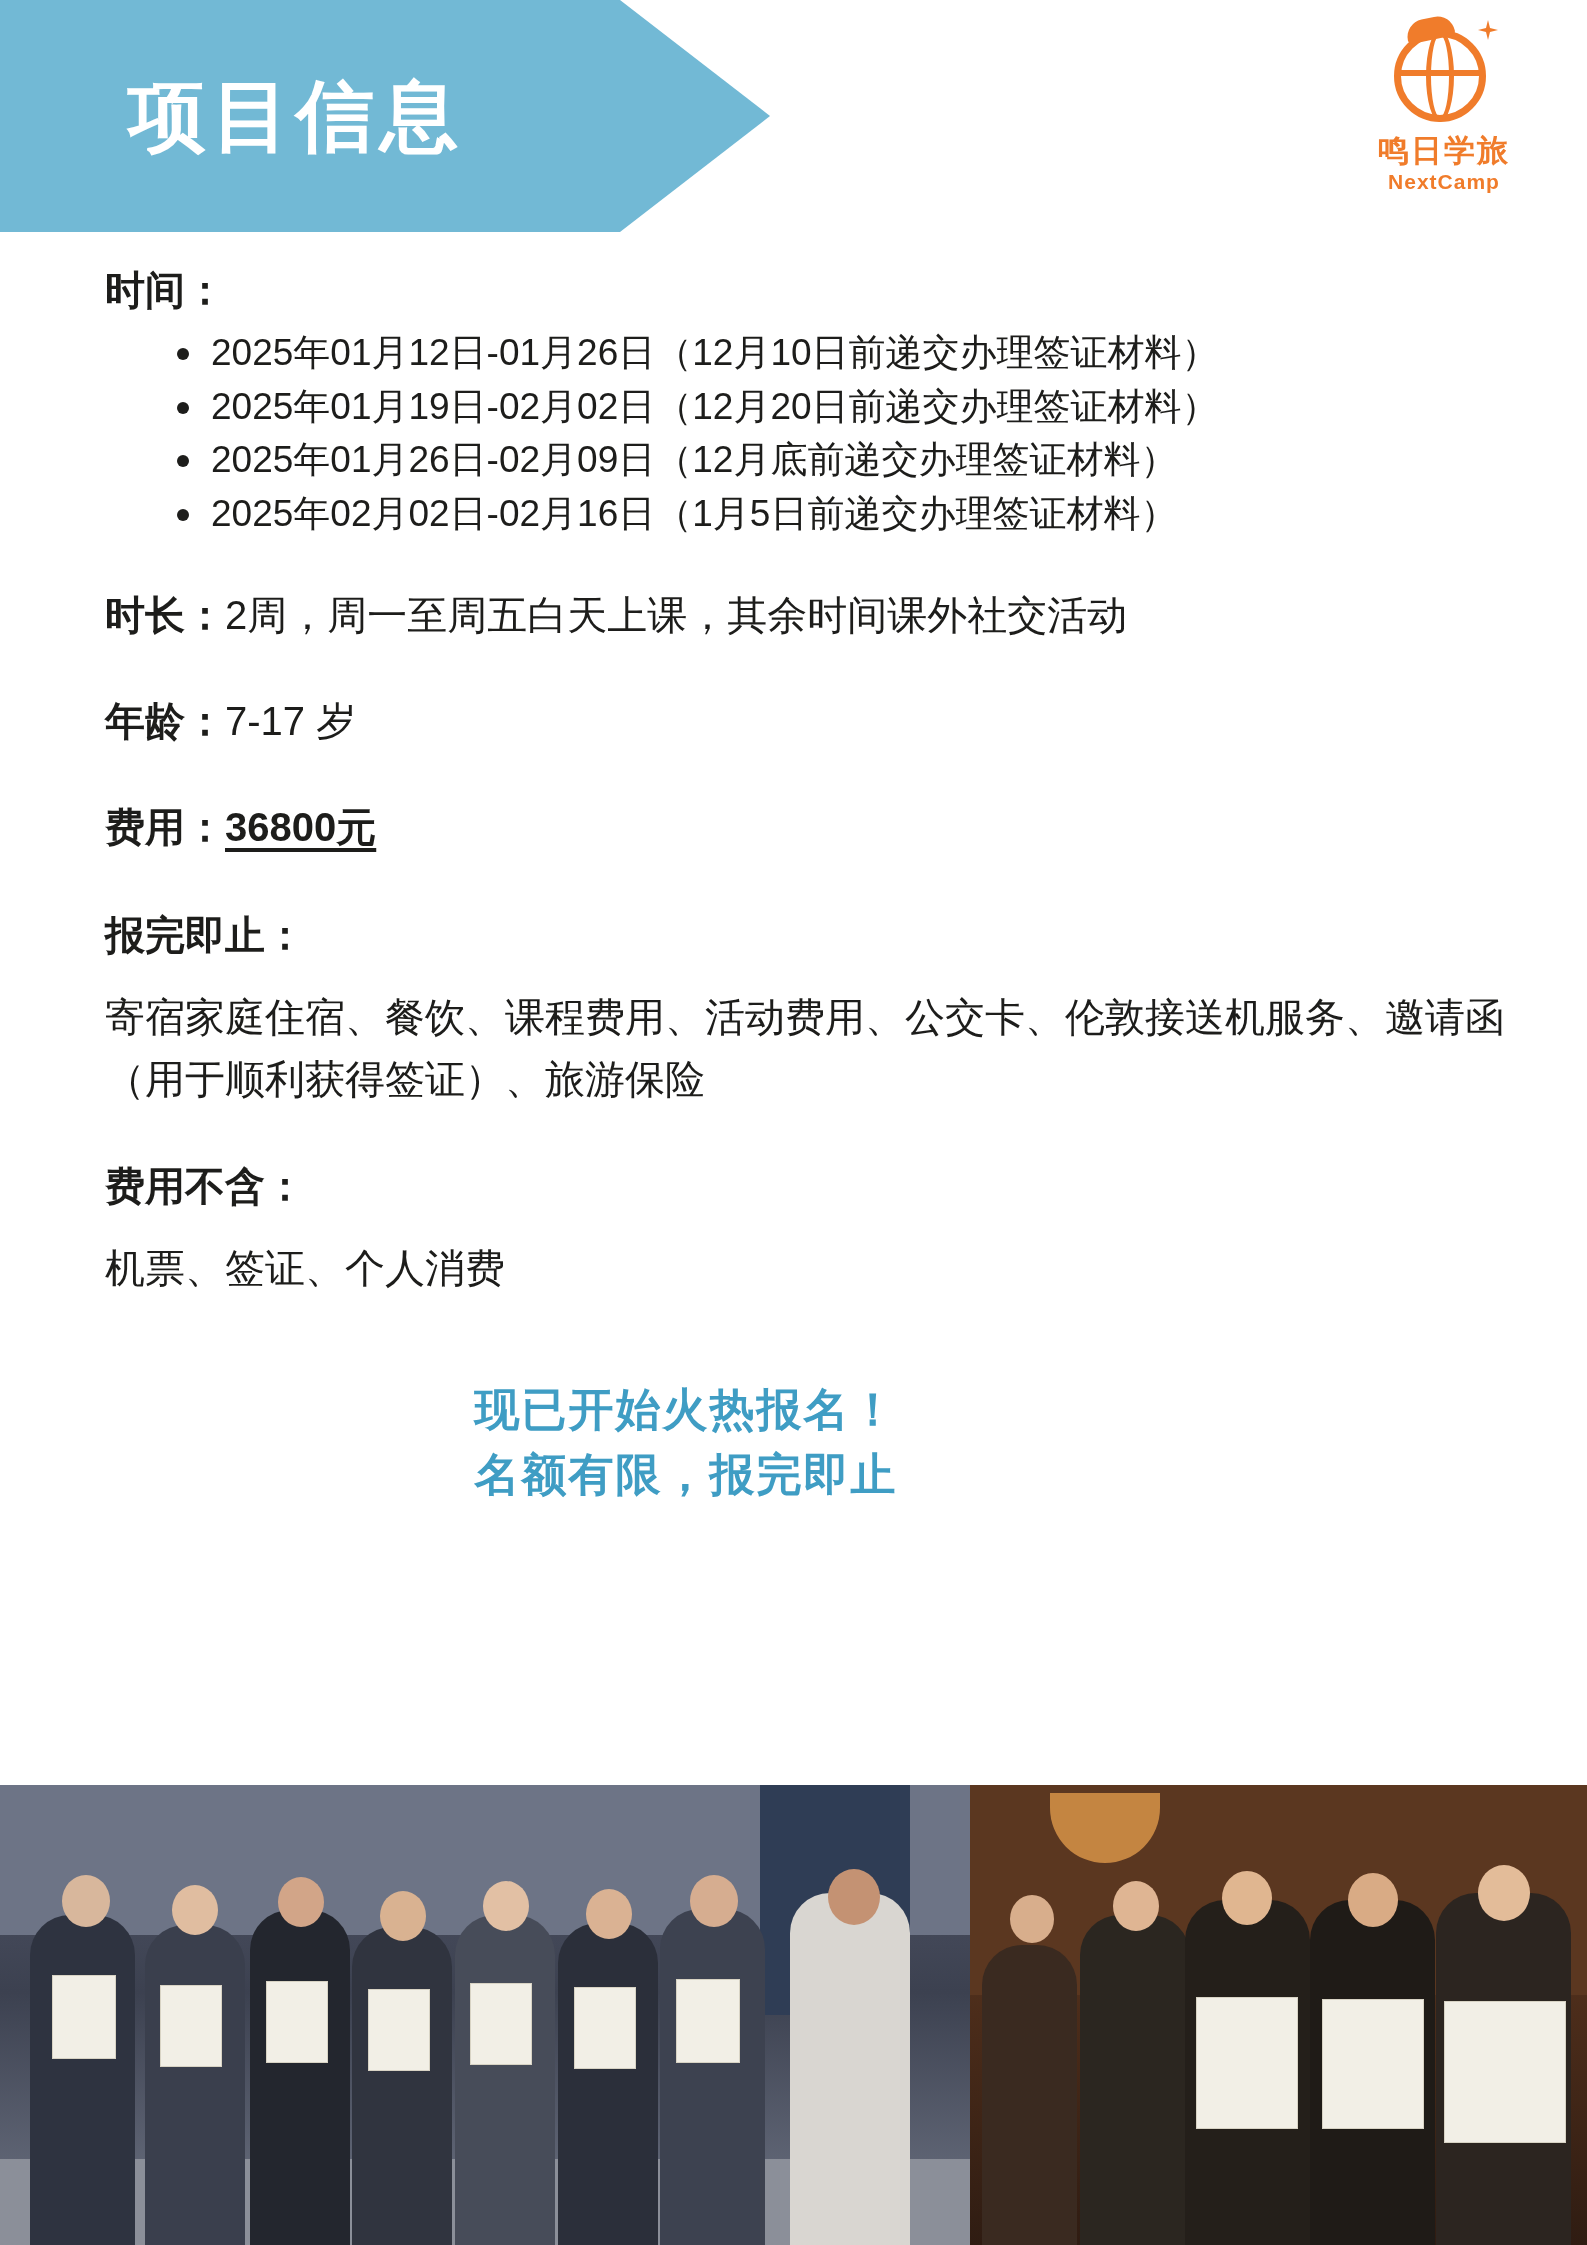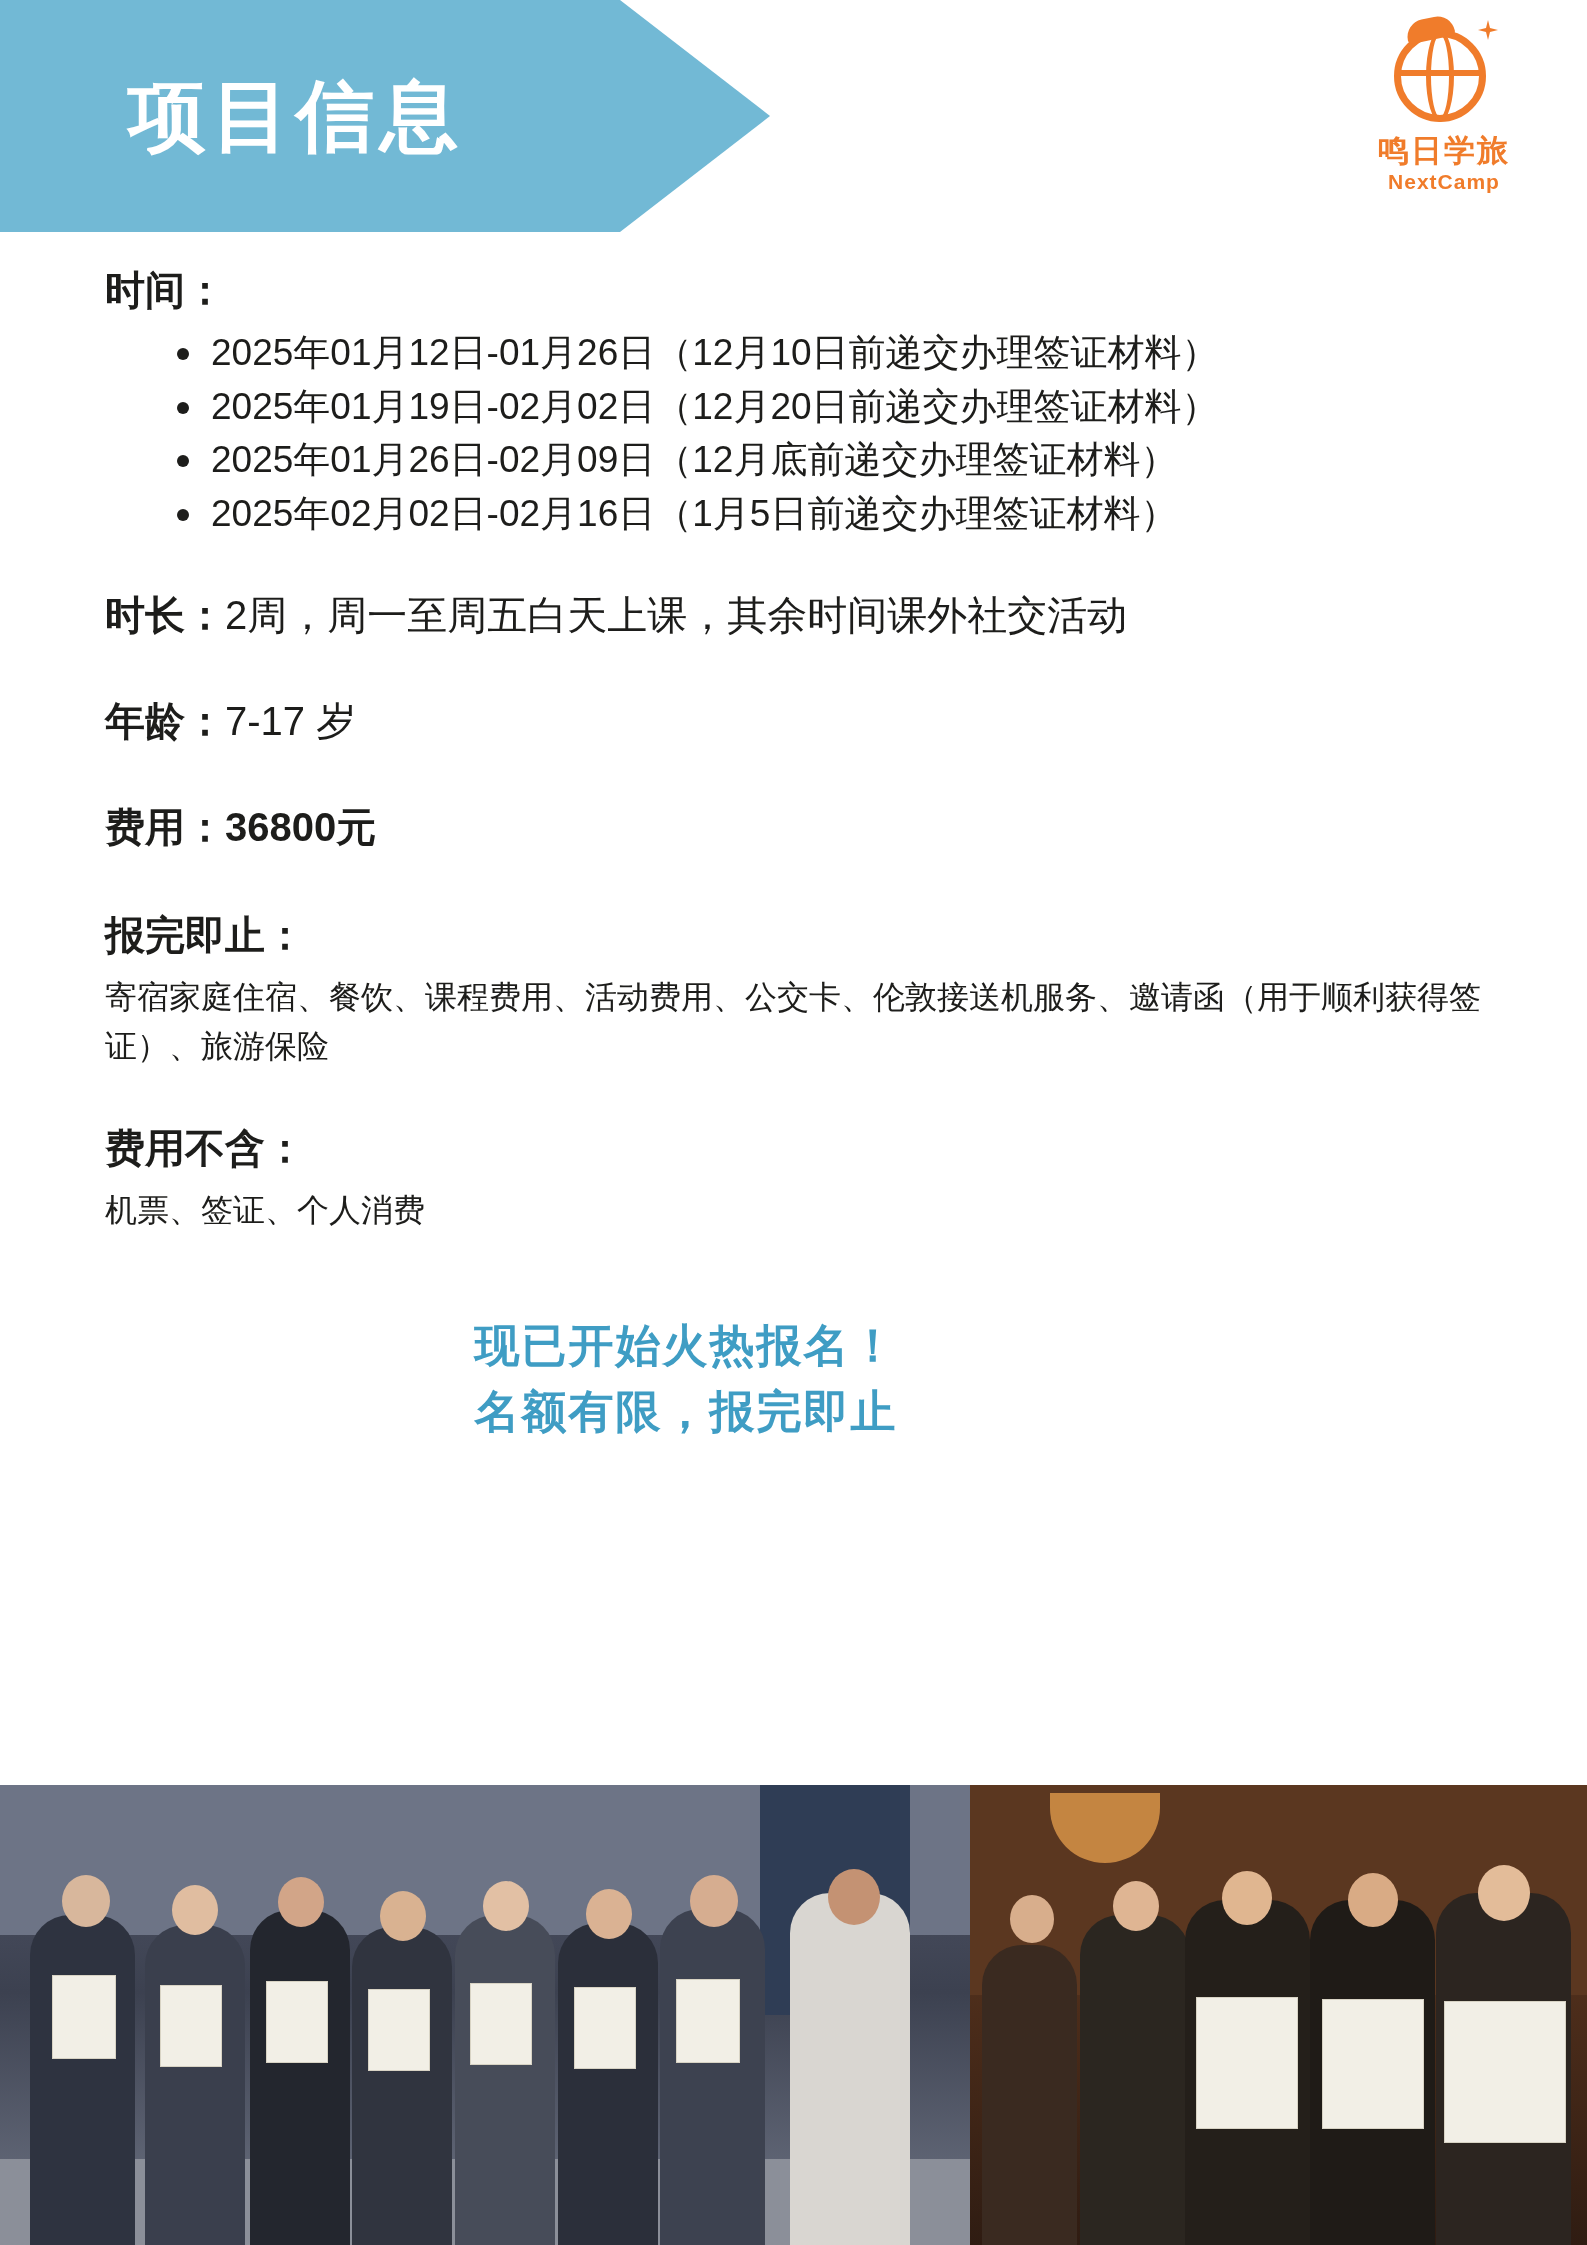--- a/index.html
+++ b/index.html
@@ -154,26 +154,27 @@
     line-height: 1.4;
   }
   .row .lbl {
     font-weight: bold;
   }
   .row .val {
     font-weight: normal;
   }
   .fee-amount {
     font-weight: bold;
+    text-decoration: underline;
     text-underline-offset: 7px;
   }
   .para {
-    font-size: 32px;
+    font-size: 40px;
     line-height: 1.55;
-    margin-top: 8px;
+    margin-top: 21px;
     max-width: 1400px;
   }
   .cta {
     margin-top: 78px;
     text-align: center;
     color: #3f9dc4;
     font-weight: bold;
     font-size: 45px;
     line-height: 1.45;
     letter-spacing: 2px;

